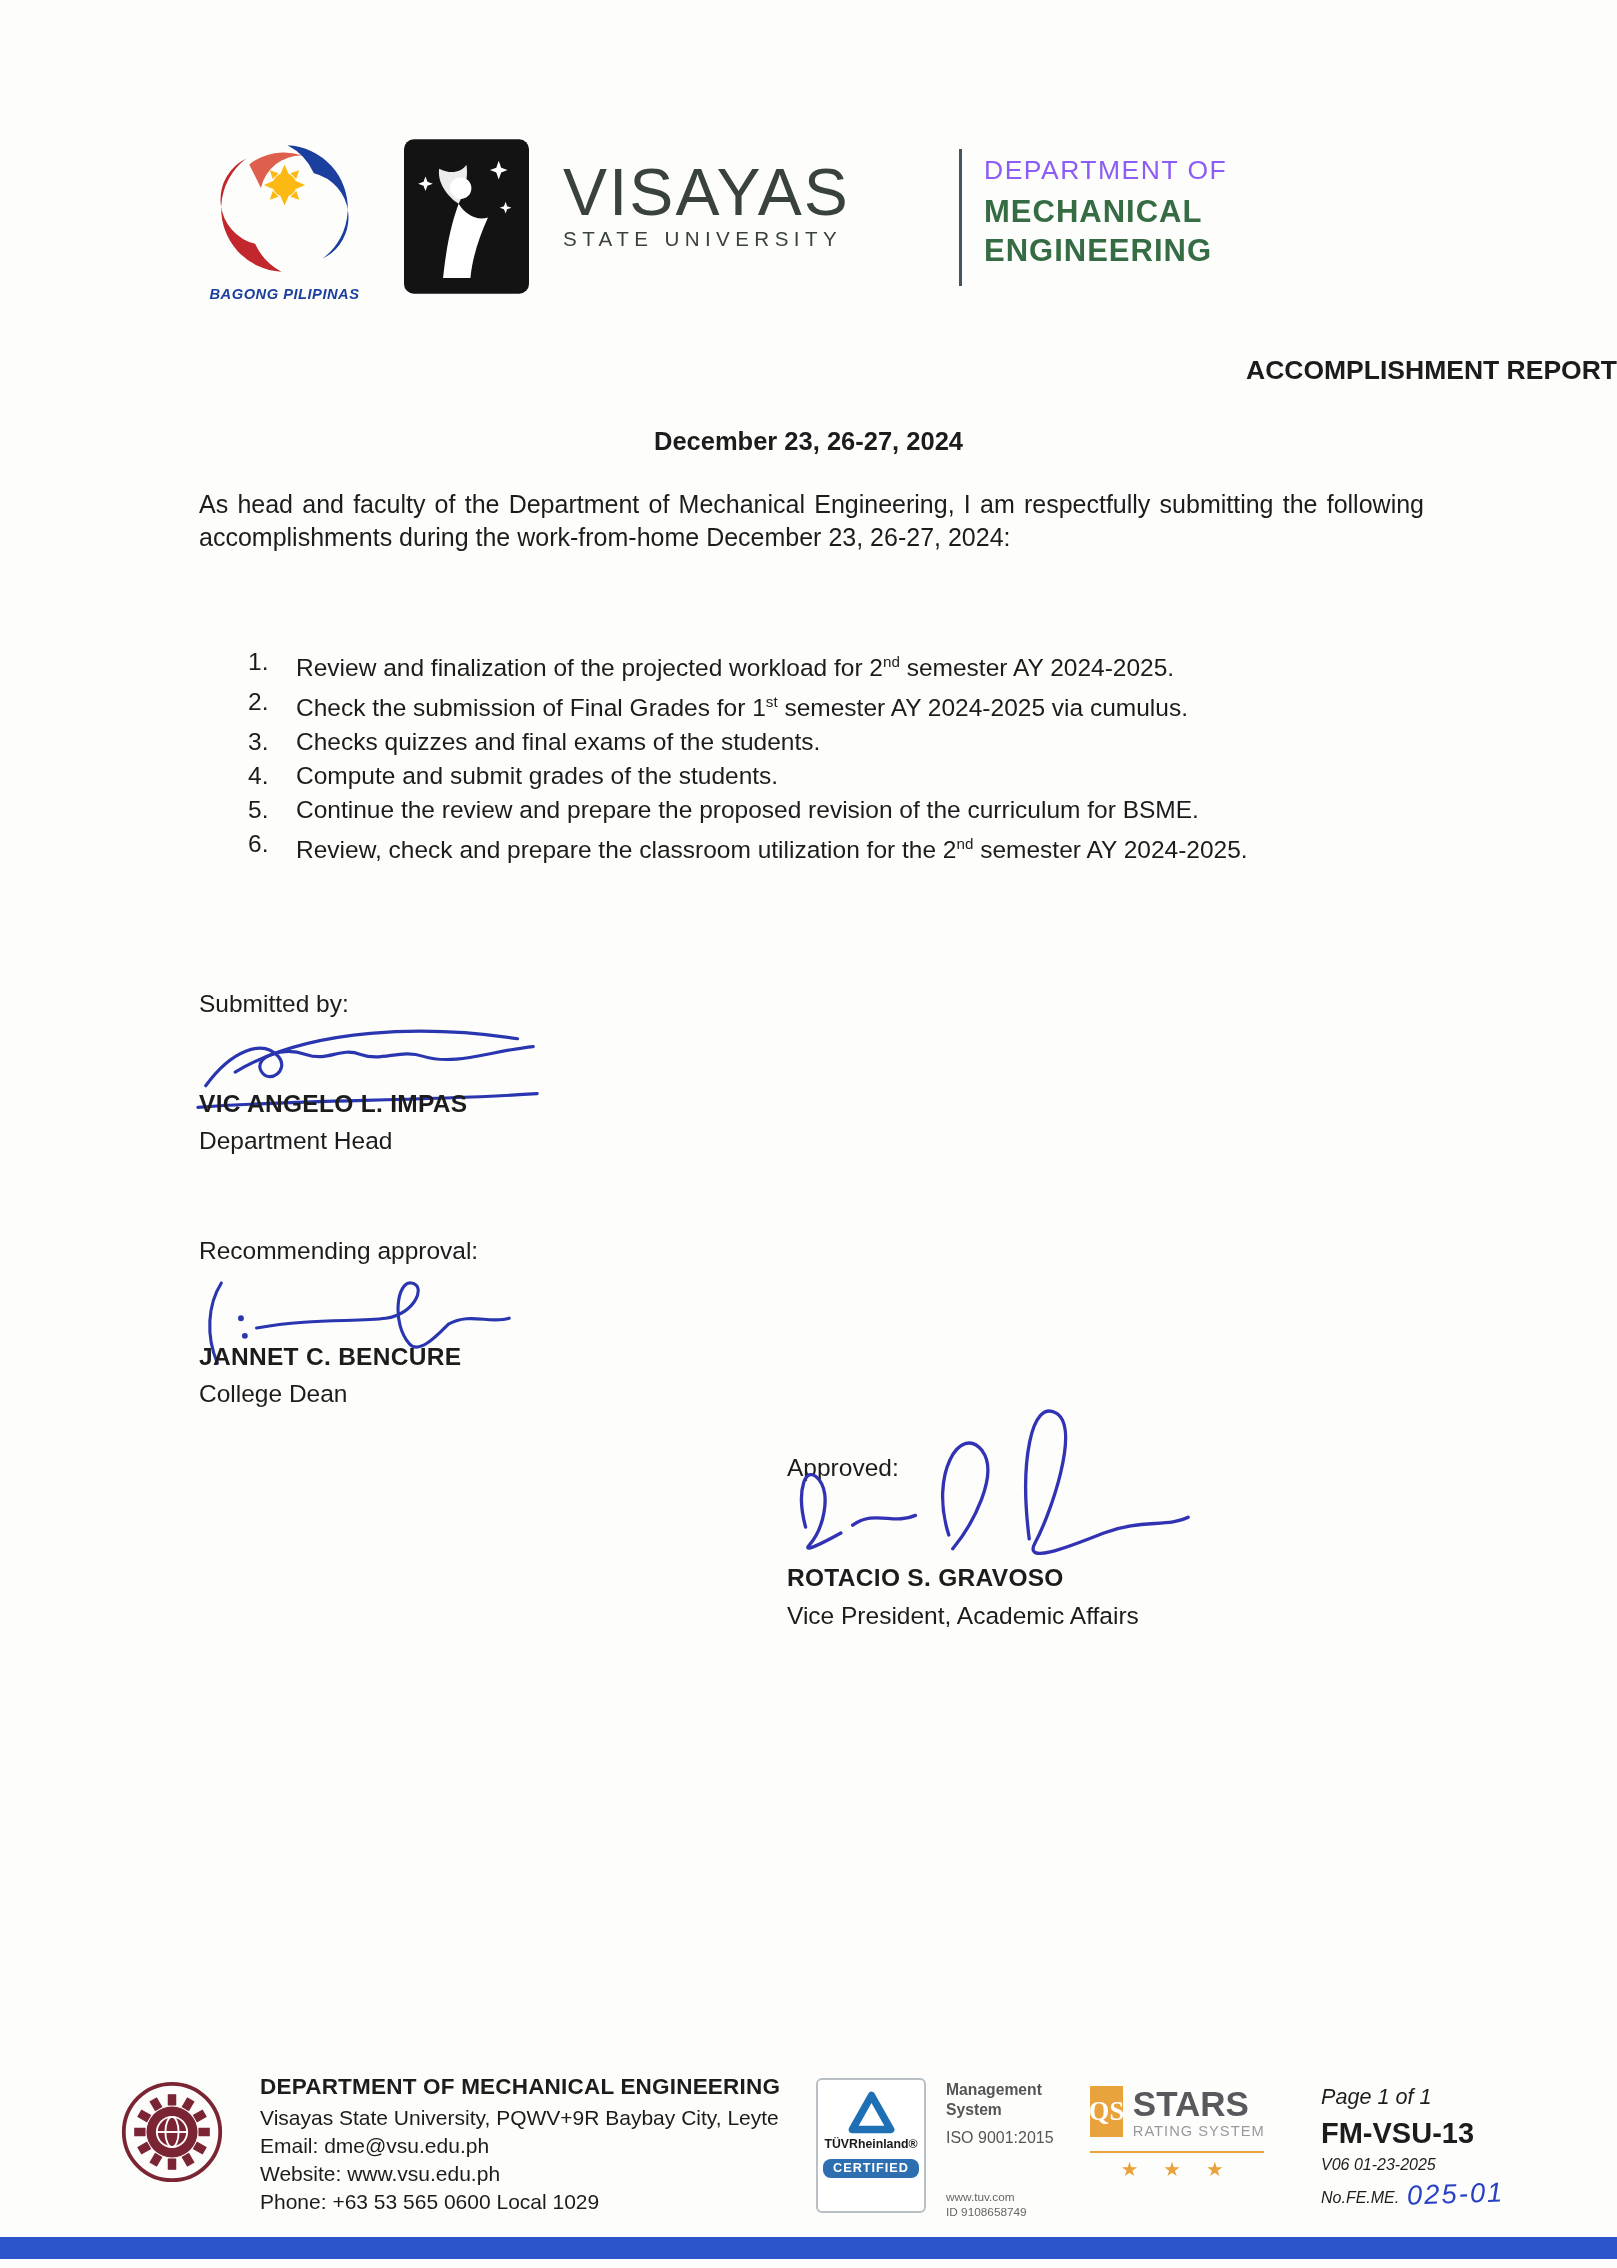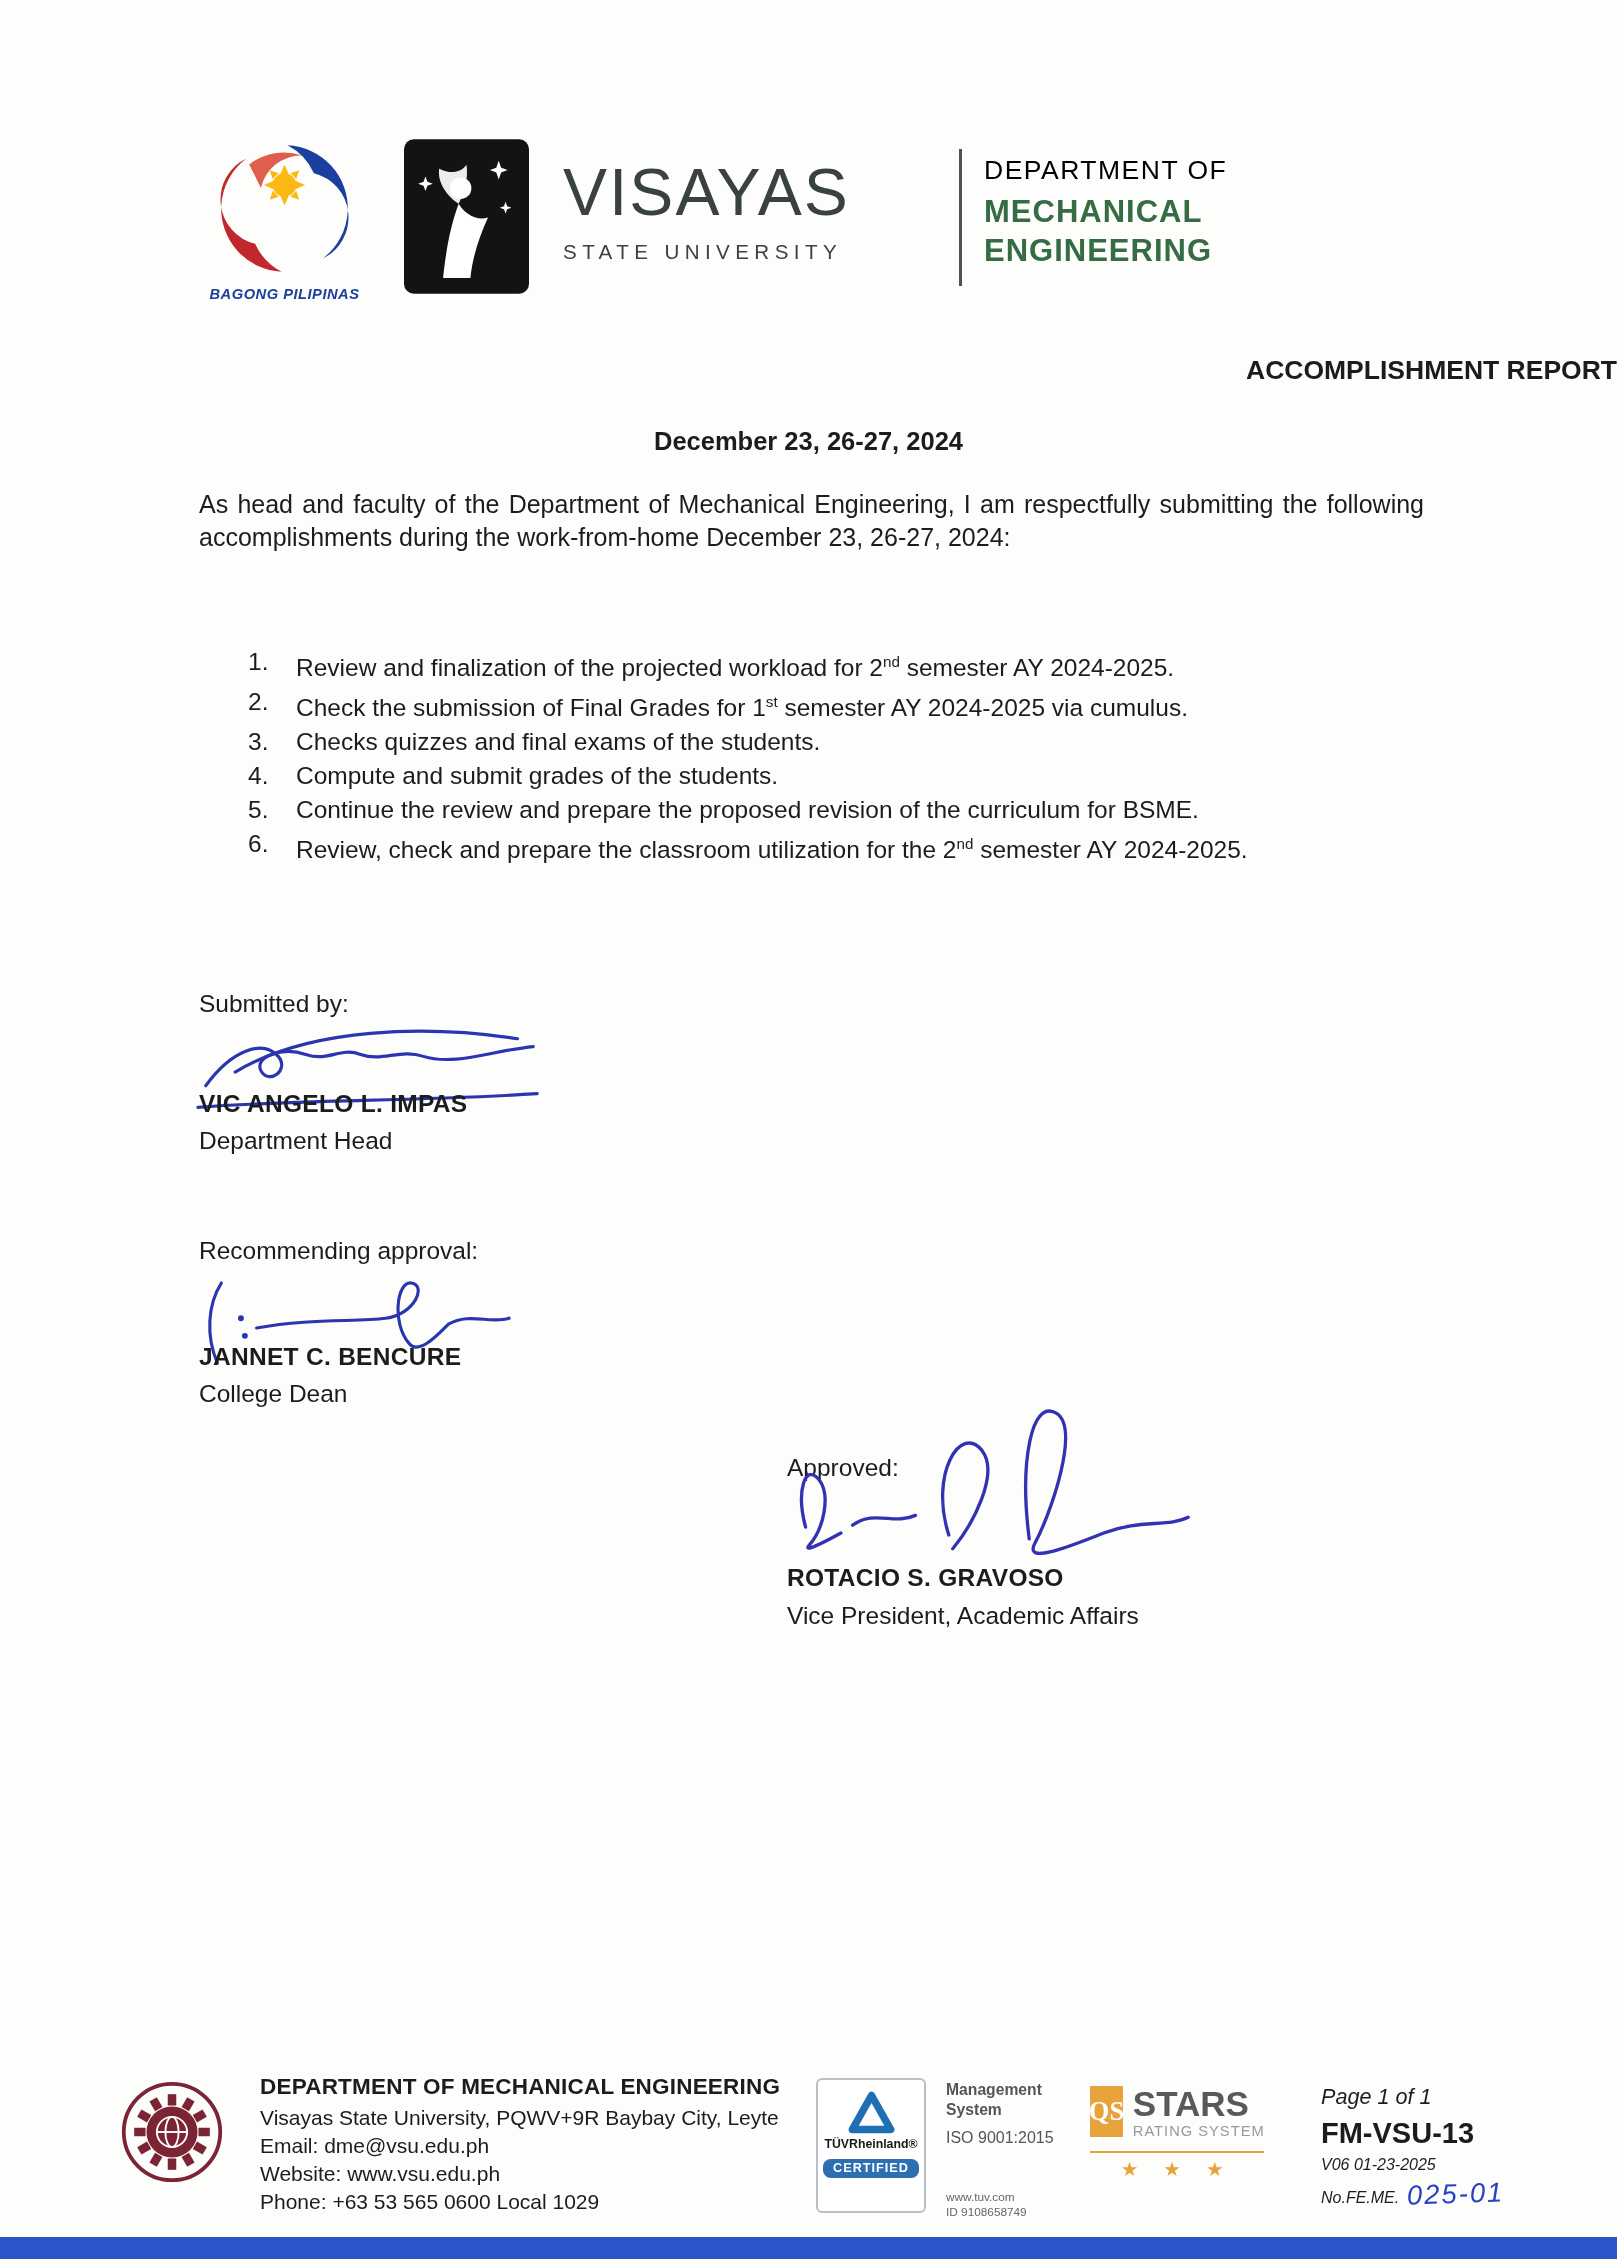--- a/index.html
+++ b/index.html
@@ -13,23 +13,23 @@
     margin:0 auto;
   }
   .abs{position:absolute;}
 
   
   .bagong-caption{
     font-size:14.7px;font-weight:bold;font-style:italic;color:#1b3f9e;
     letter-spacing:0.5px;text-align:center;width:167px;
   }
   .vsu-wordmark{font-size:66px;font-weight:500;color:#39423d;letter-spacing:2px;line-height:1;}
-  .vsu-wordmark-sub{font-size:20.6px;color:#39423d;letter-spacing:5.4px;margin-top:15px;}
+  .vsu-wordmark-sub{font-size:20.6px;color:#39423d;letter-spacing:5.4px;margin-top:2px;}
   .hdr-divider{width:2.9px;height:137px;background:#49545a;}
-  .dept-of{font-size:26.5px;color:#000000;letter-spacing:1.5px;}
+  .dept-of{font-size:26.5px;color:#8b5cf6;letter-spacing:1.5px;}
   .dept-green{font-size:31px;font-weight:bold;color:#356c44;letter-spacing:1px;line-height:39px;}
 
   
   .doc-title{width:100%;text-align:right;font-size:26.5px;font-weight:bold;}
   .doc-date{width:100%;text-align:center;font-size:25.5px;font-weight:bold;}
   .body-para{
     width:1225px;font-size:25px;line-height:33px;text-align:justify;
   }
   .list-wrap{width:1176px;}
   .list-row{display:flex;font-size:24.5px;line-height:34px;}

